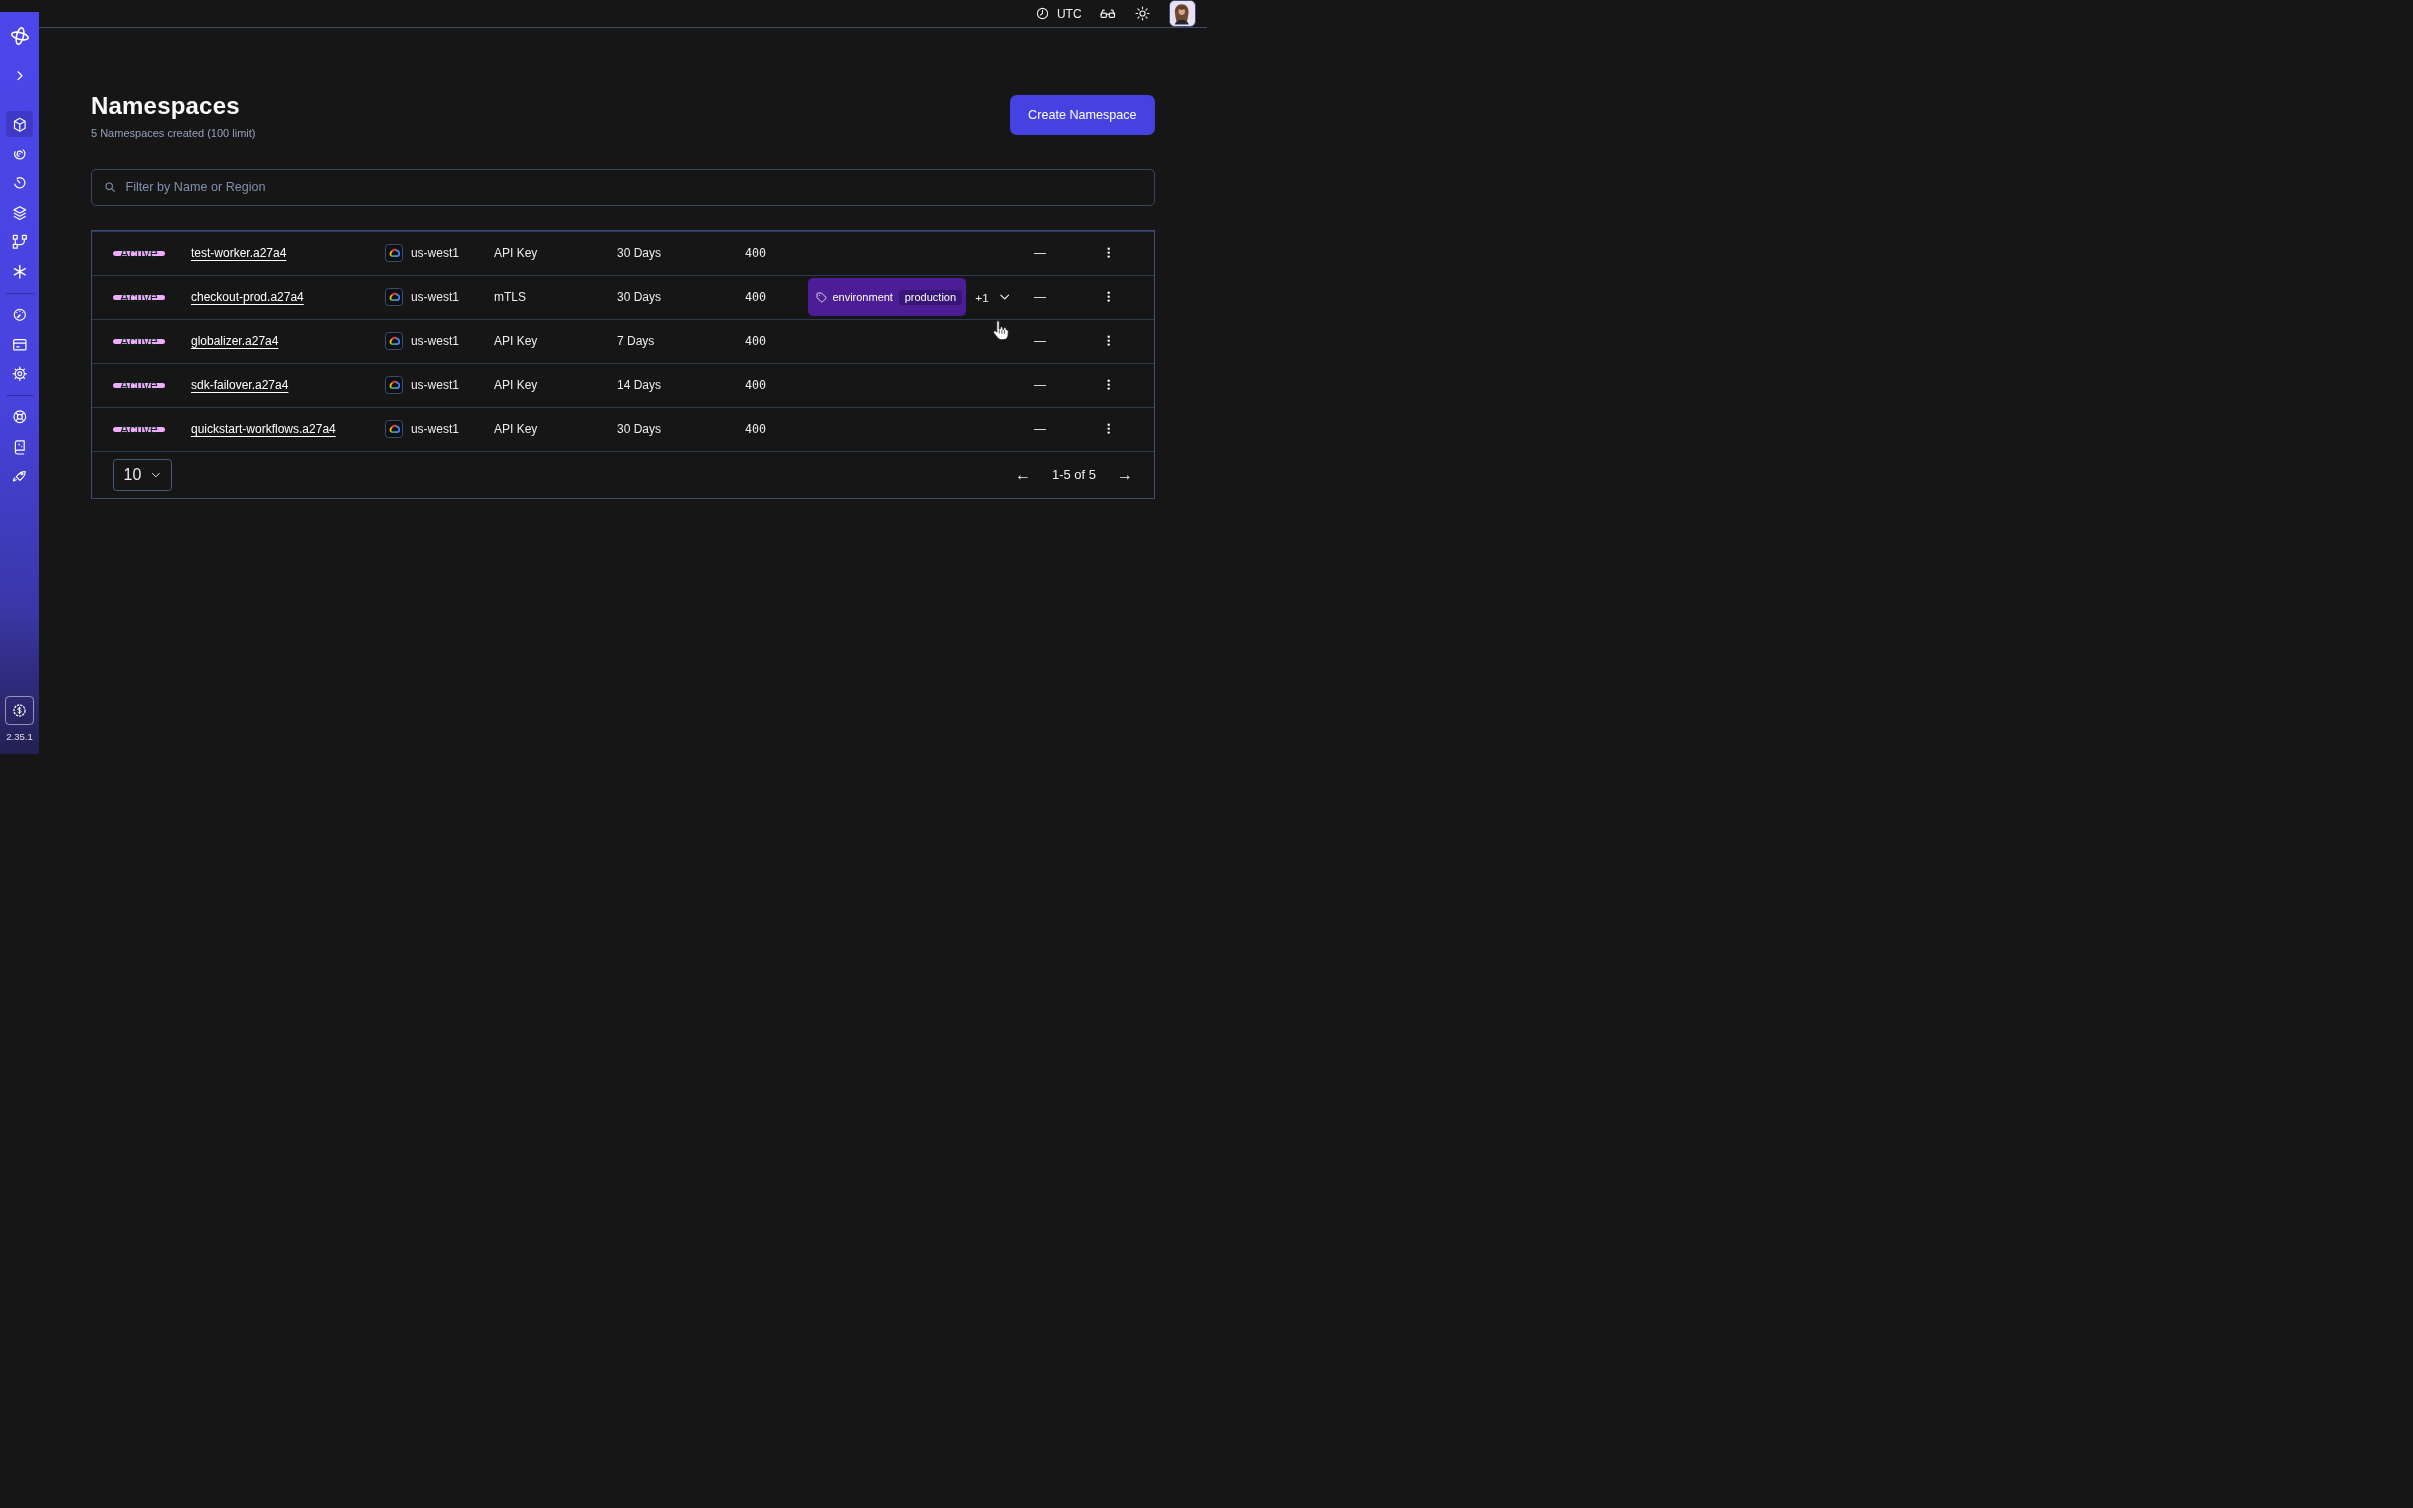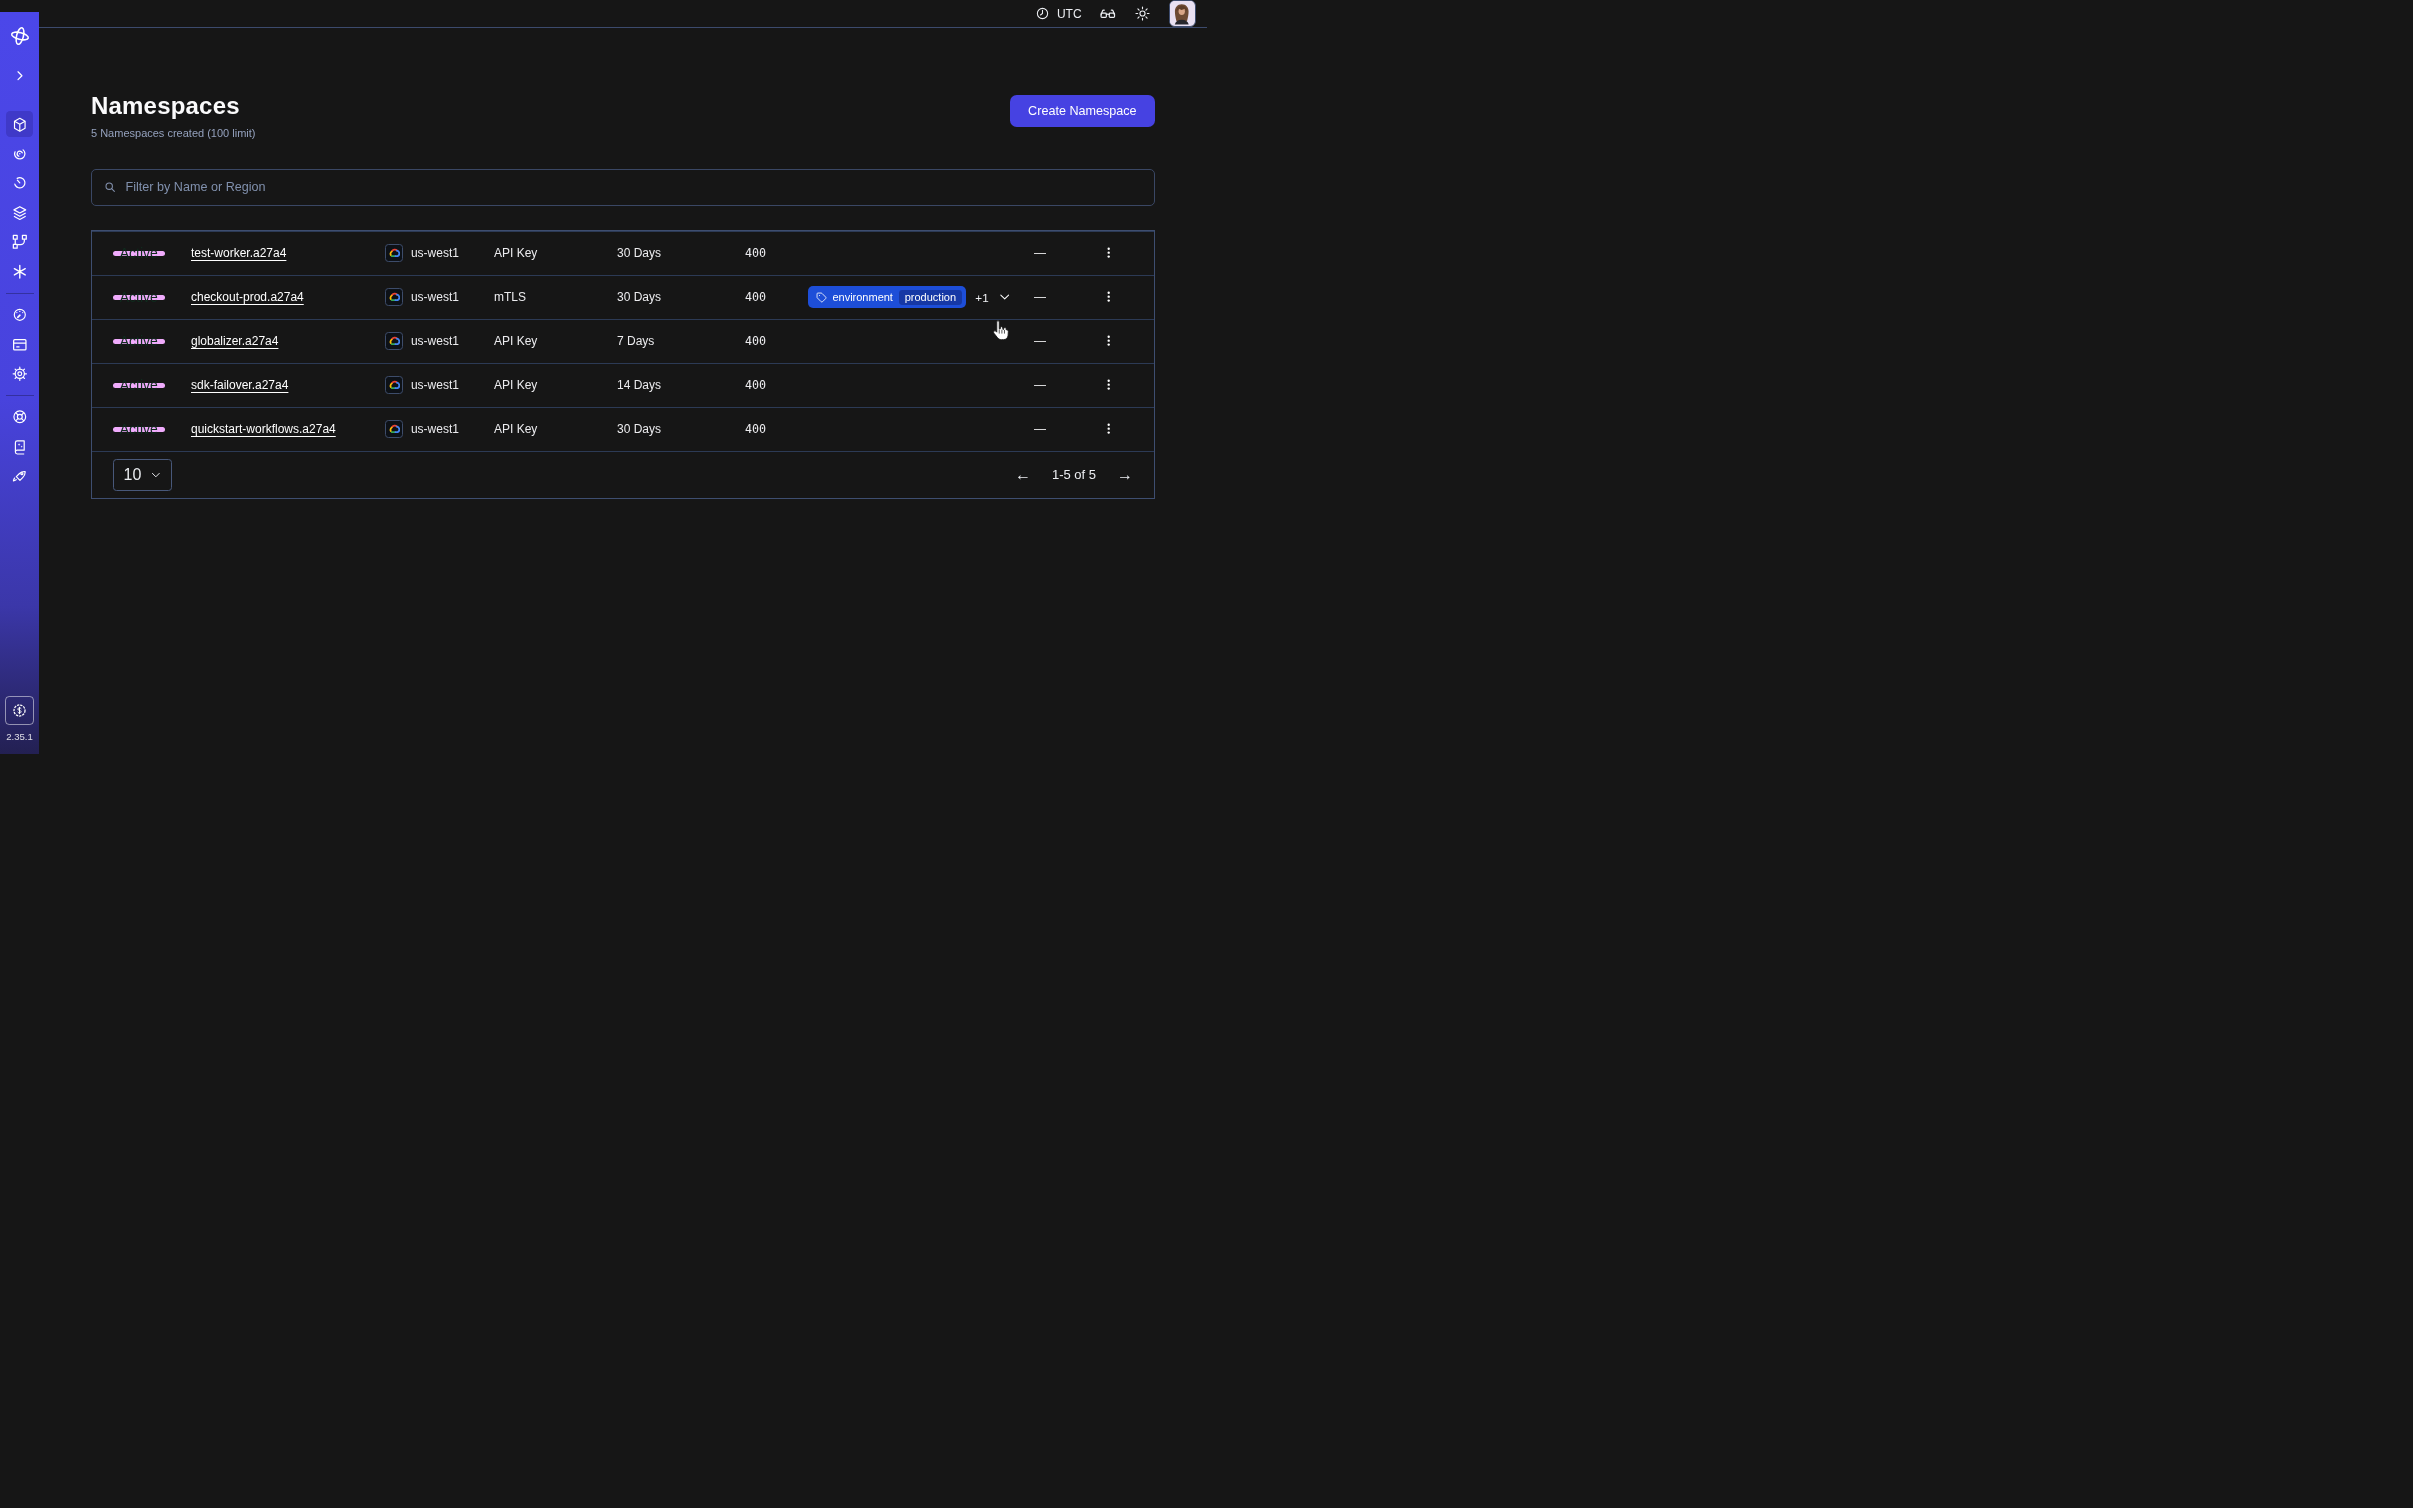--- a/index.html
+++ b/index.html
@@ -38,21 +38,21 @@
   .tz-btn { display:flex; align-items:center; gap:6.7px; font-size:12px; color:#eceef2; cursor:pointer; }
   .icon-btn { display:flex; align-items:center; justify-content:center; cursor:pointer; }
   .avatar { width:27px; height:27px; border-radius:5.9px; border:1.7px solid #3d4c6e; overflow:hidden; cursor:pointer; background:#e9e0f2; }
 
   
   .main { position:absolute; left:39px; top:40px; right:0; bottom:0; padding:0 52px; }
   .page-head { margin-top:52px; display:flex; justify-content:space-between; align-items:flex-start; }
   .title { font-size:24px; font-weight:600; color:#fbfbfc; letter-spacing:0.2px; }
   .subtitle { margin-top:6.7px; font-size:11px; color:#94a1bd; }
   .create-btn {
-    margin-top:3.4px; height:32px; padding:0 18.4px; background:#4642e2; border:none; border-radius:6.7px;
+    margin-top:3.4px; height:40px; padding:0 18.4px; background:#4642e2; border:none; border-radius:6.7px;
     color:#fff; font-size:12.6px; font-weight:500; font-family:"Liberation Sans",sans-serif; cursor:pointer;
   }
 
   .filterbar {
     margin-top:30px; height:37px; border:0.8px solid #3a4764; border-radius:5px;
     display:flex; align-items:center; gap:8.4px; padding:17px 11px;
   }
   .filterbar input {
     flex:1; background:transparent; border:none; outline:none;
     color:#e9ebee; font-size:12.6px; font-family:"Liberation Sans",sans-serif;
@@ -72,22 +72,22 @@
     display:inline-block; background:#f0abfc; color:#0f2b1d;
     font-size:14px; font-weight:500; padding:2.5px 6.7px; border-radius:3.4px;
   }
   .cell-status { line-height:0; }
   .name-link { color:#fff; text-decoration:underline; text-underline-offset:3.4px; text-decoration-thickness:0.8px; cursor:pointer; }
   .cell-region { display:flex; align-items:center; gap:7.5px; }
   .gcp-chip { width:18.4px; height:18.4px; border:0.8px solid #3d4c6a; border-radius:3.4px; background:#0d1117; display:flex; align-items:center; justify-content:center; }
   .cell-aps { font-family:"DejaVu Sans Mono", monospace; text-align:right; padding-right:42px; font-size:11.7px; }
   .cell-tags { display:flex; align-items:center; gap:9.2px; }
   .tag-pill {
-    display:inline-flex; align-items:center; gap:5.9px; background:#1d4ed8; border-radius:5px;
-    padding:0 4.2px 0 7.5px; height:22px; font-size:11px; color:#fff; cursor:pointer;
+    display:inline-flex; align-items:center; gap:5.9px; background:#4c1d95; border-radius:5px;
+    padding:0 4.2px 0 7.5px; height:38px; font-size:11px; color:#fff; cursor:pointer;
   }
   .tag-value { background:rgba(10,10,60,0.32); border-radius:3.4px; padding:1.7px 5.9px; }
   .tag-more { font-size:11.7px; color:#f0f1f4; }
   .cell-export { display:flex; align-items:center; justify-content:space-between; padding-right:34px; }
   .kebab-btn { width:23.5px; height:23.5px; display:flex; align-items:center; justify-content:center; cursor:pointer; }
 
   .tfoot { height:47px; border-top:0.8px solid #2c3a55; display:flex; align-items:center; justify-content:space-between; padding:0 21px; }
   .page-size-select {
     width:59px; height:32px; border:0.8px solid #48587a; border-radius:3.4px;
     display:flex; align-items:center; justify-content:center; gap:8.4px; font-size:16px; cursor:pointer;

